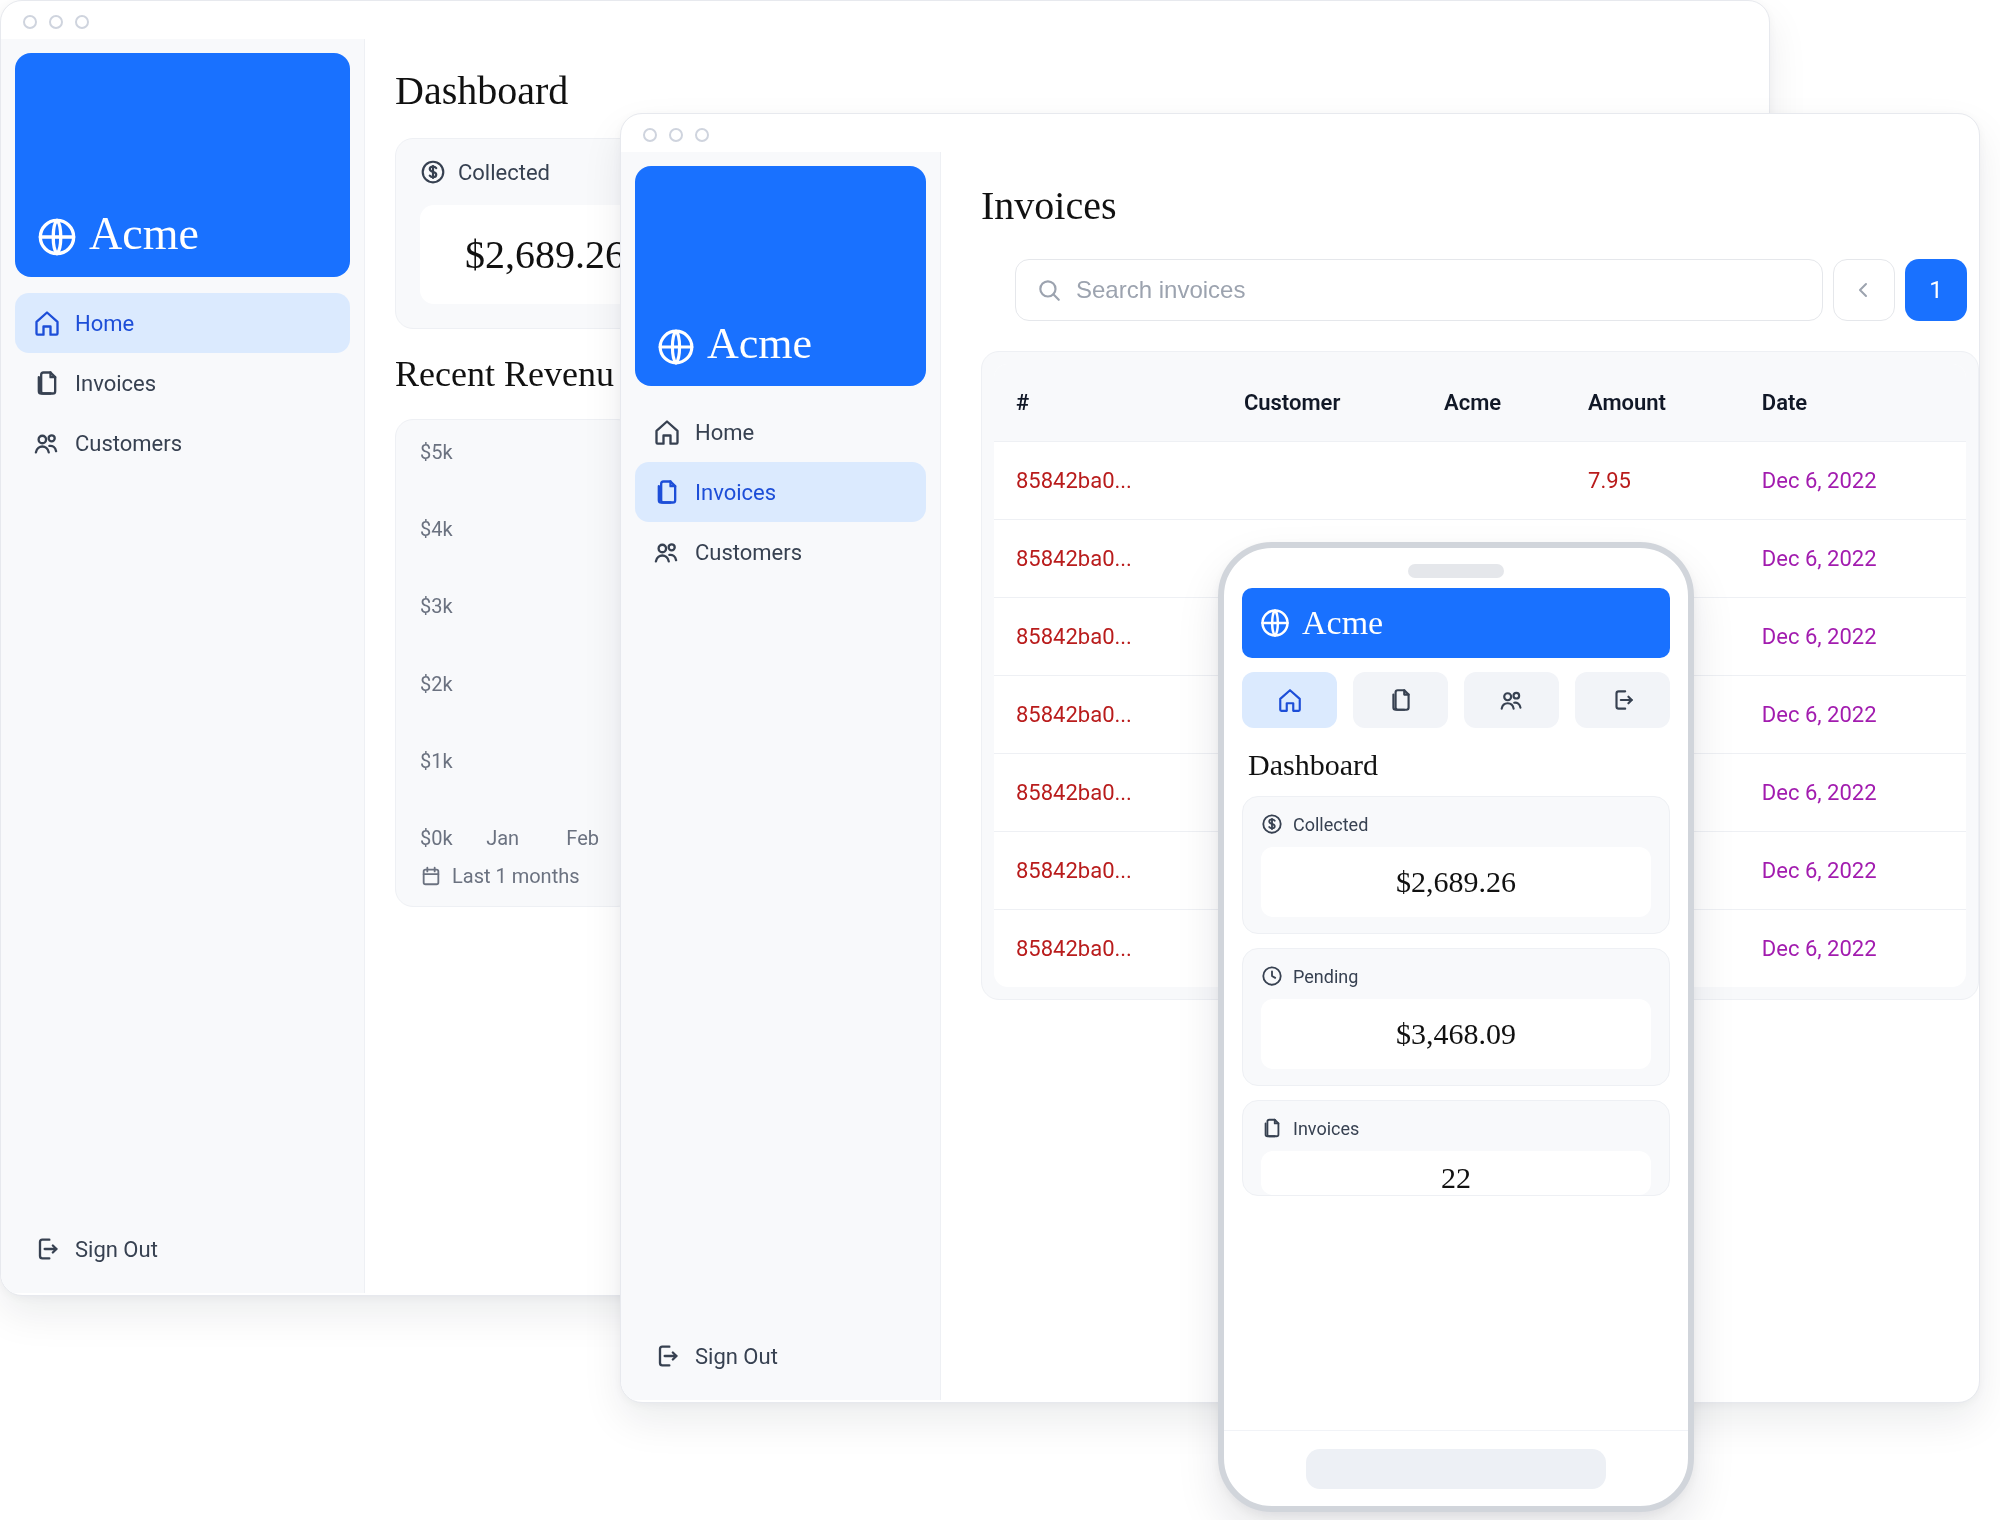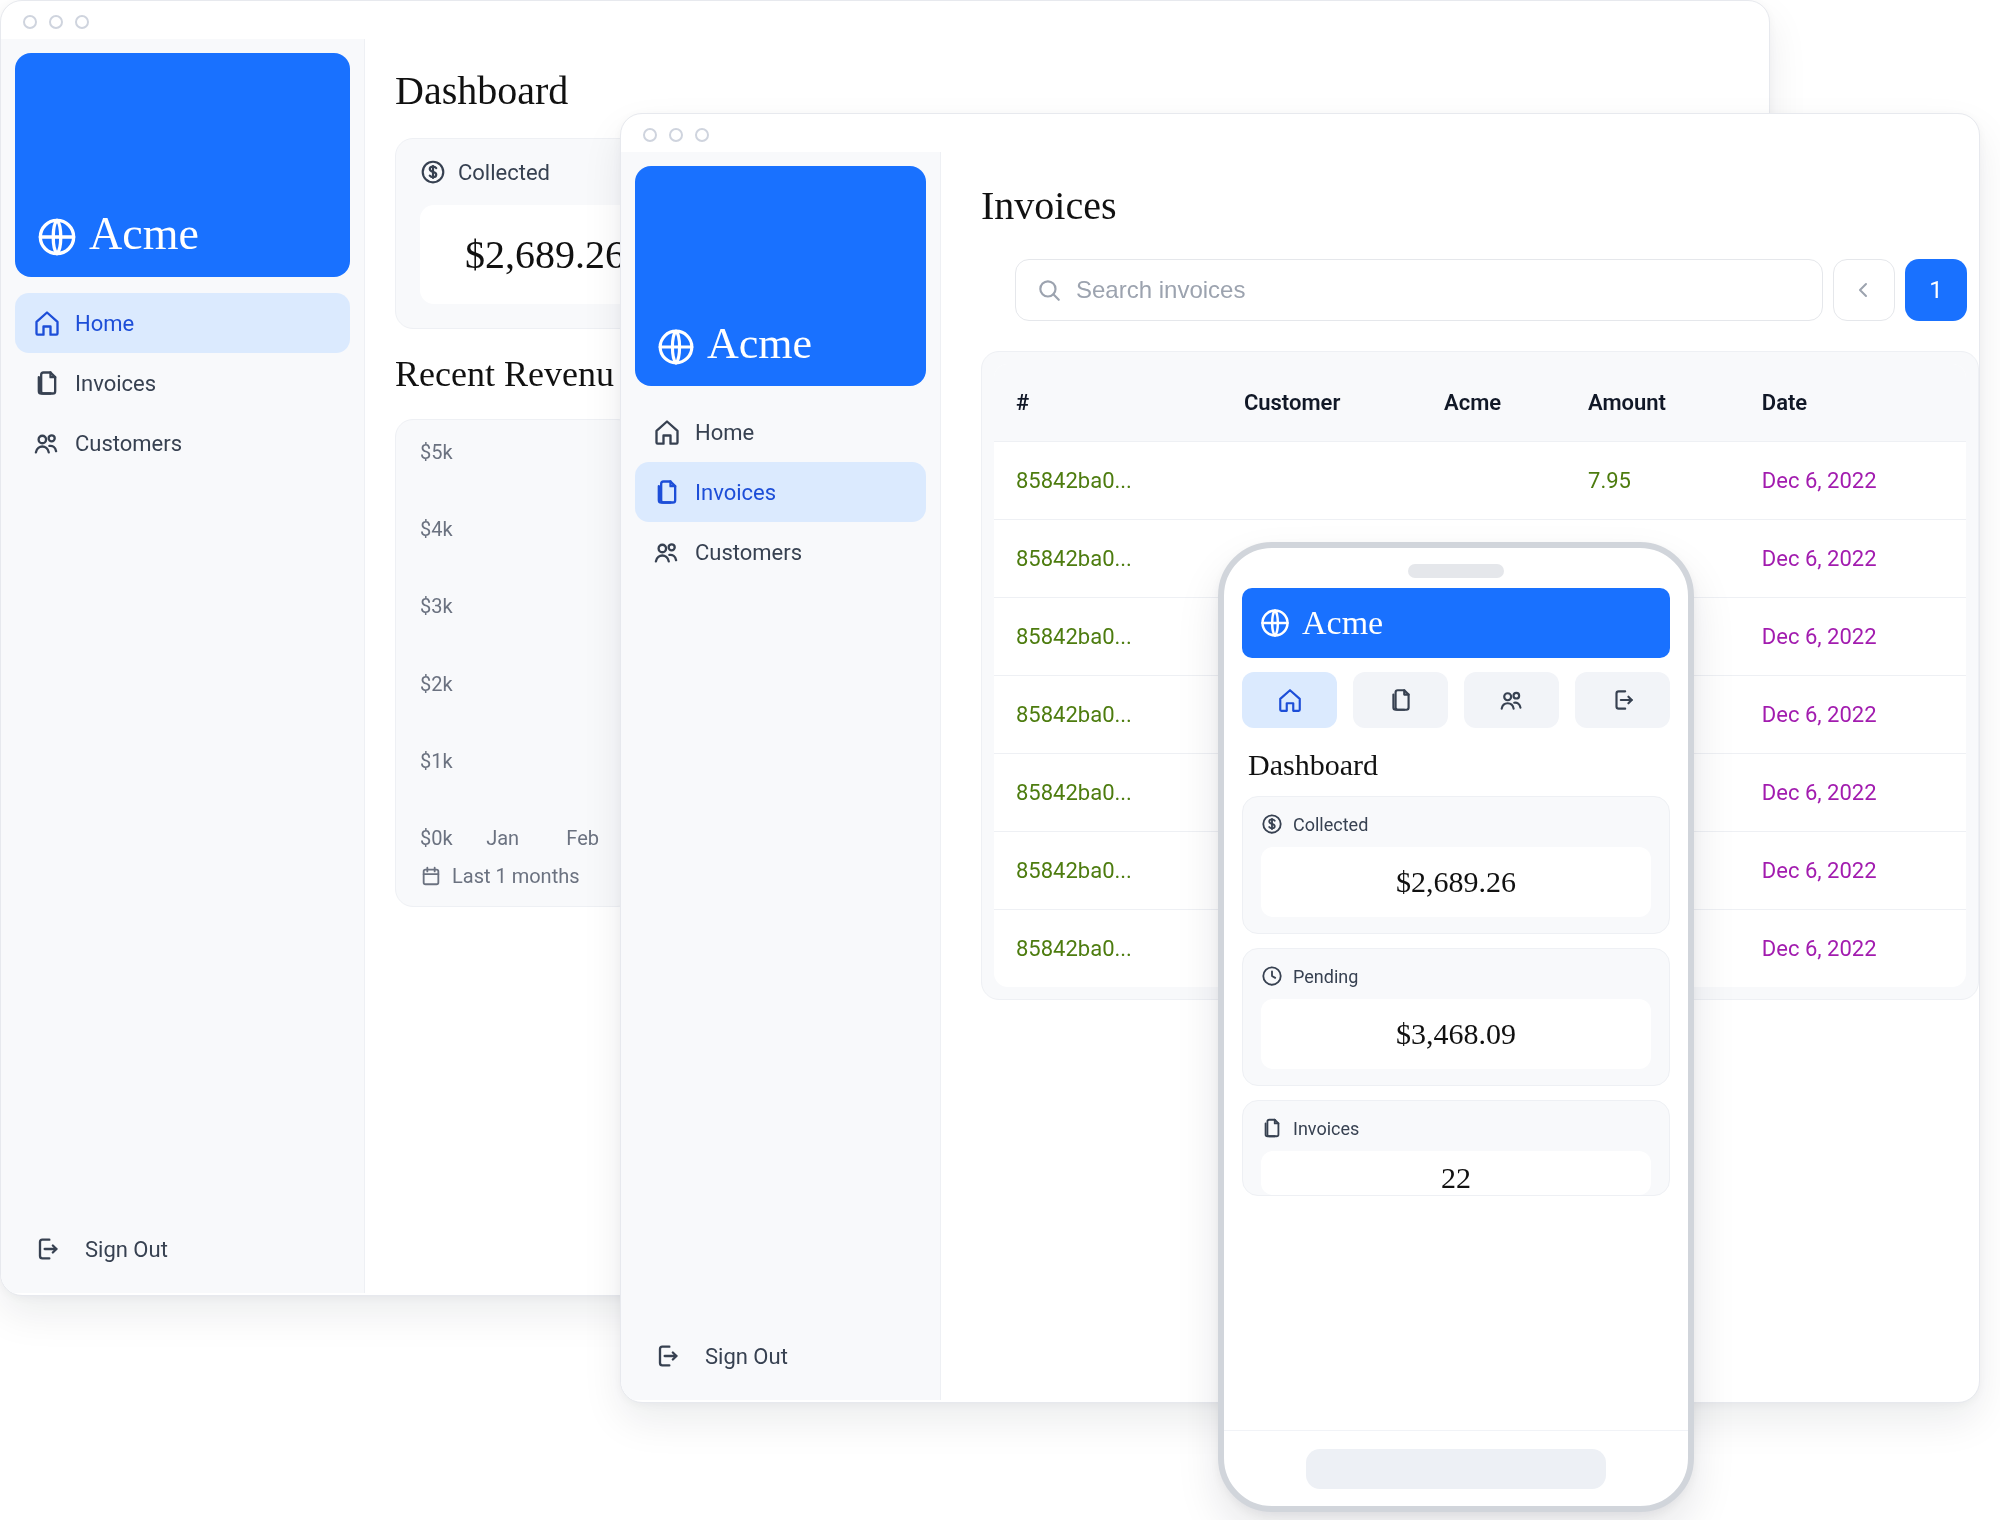--- a/index.html
+++ b/index.html
@@ -54,21 +54,21 @@
     border-radius: 14px;
     font-size: 22px;
     color: #374151;
     background: transparent;
   }
   .nav-item.active { background: #dbeafe; color: #1d4ed8; }
   .nav-item svg { width: 28px; height: 28px; }
 
   .sidebar-spacer { flex: 1; }
   .signout {
-    display: flex; align-items: center; gap: 24px;
+    display: flex; align-items: center; gap: 14px;
     padding: 16px 18px; border-radius: 14px;
     font-size: 22px; color: #374151;
   }
 
   
   #win-dashboard { left: 0; top: 0; width: 1770px; height: 1296px; }
   #win-dashboard .body { display: flex; height: calc(100% - 40px); }
   #win-dashboard .sidebar { width: 364px; height: 100%; }
   #win-dashboard .brand { height: 224px; }
   #win-dashboard .main { padding: 28px 30px; flex: 1; display: flex; flex-direction: column; gap: 24px; }
@@ -138,21 +138,21 @@
 
   .table-wrap {
     background: #f8f9fb; border: 1px solid #eef0f4; border-radius: 18px;
     padding: 12px; overflow: hidden;
   }
   table.inv { width: 100%; border-collapse: collapse; background: #fff; border-radius: 14px; overflow: hidden; }
   table.inv th, table.inv td {
     text-align: left; padding: 26px 22px; font-size: 22px; white-space: nowrap;
   }
   table.inv th { color: #111827; font-weight: 600; background: #f8f9fb; }
-  table.inv td { color: #4d7c0f; border-top: 1px solid #eef0f4; }
+  table.inv td { color: #b91c1c; border-top: 1px solid #eef0f4; }
   table.inv td.amount-col, table.inv th.amount-col { text-align: left; }
   table.inv td.date-col { color: #a21caf; }
 
   
   #phone {
     position: absolute;
     left: 1218px; top: 542px;
     width: 476px; height: 970px;
     border-radius: 54px;
     border: 6px solid #d1d5db;

